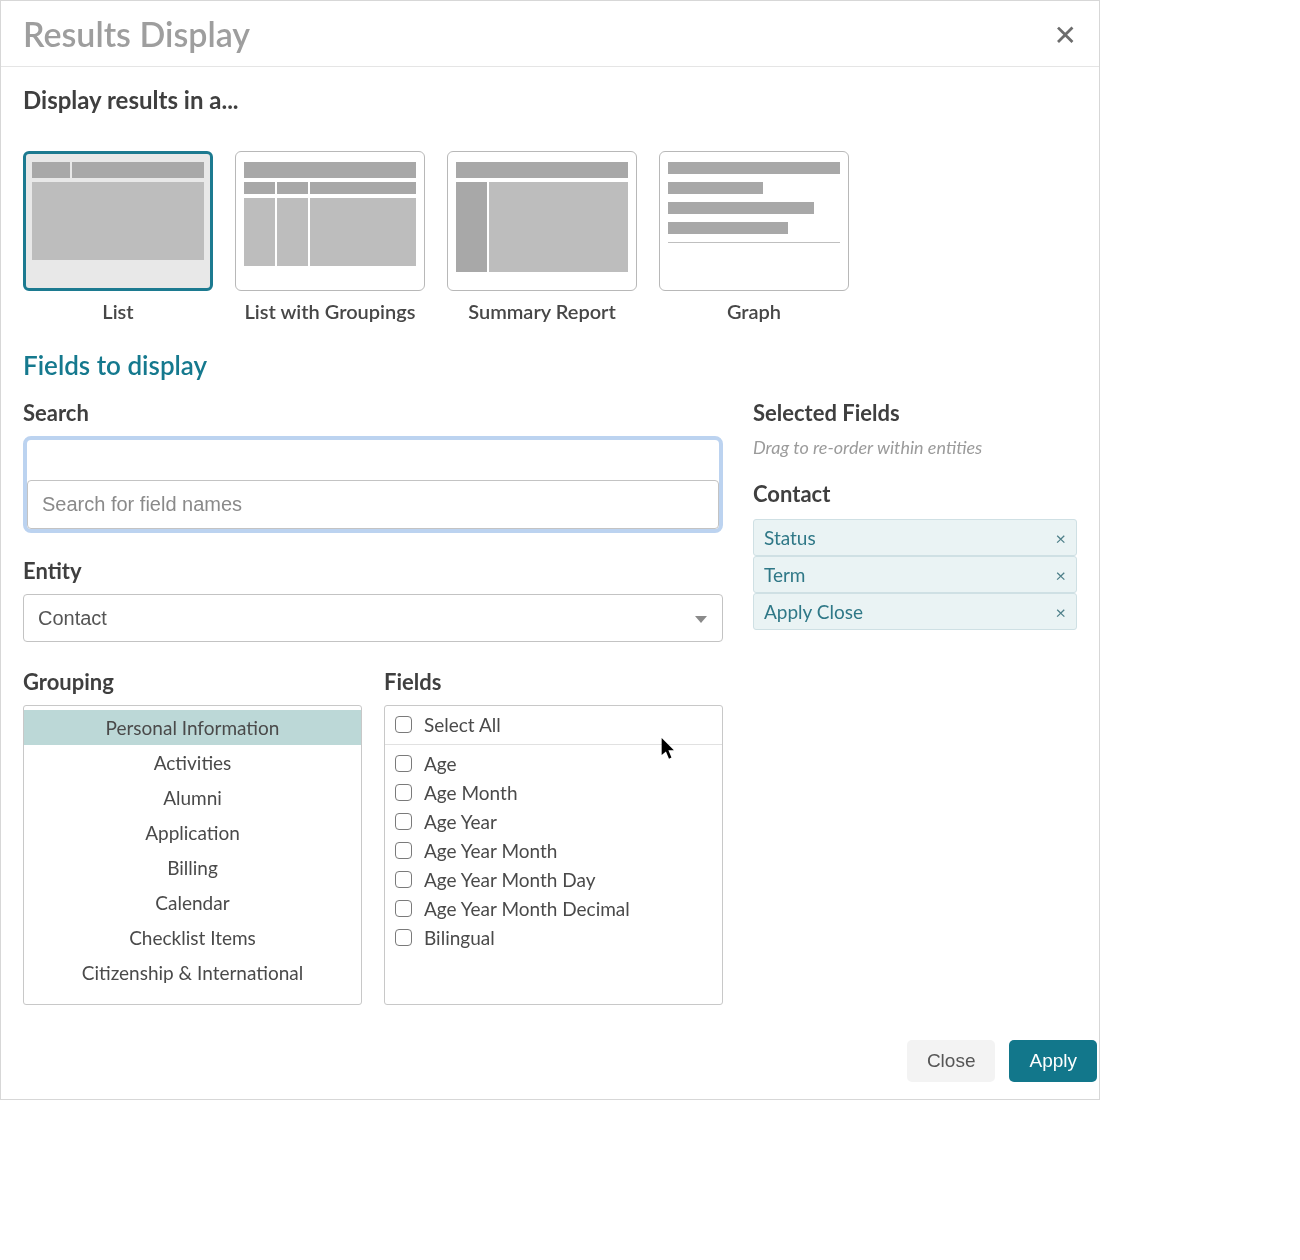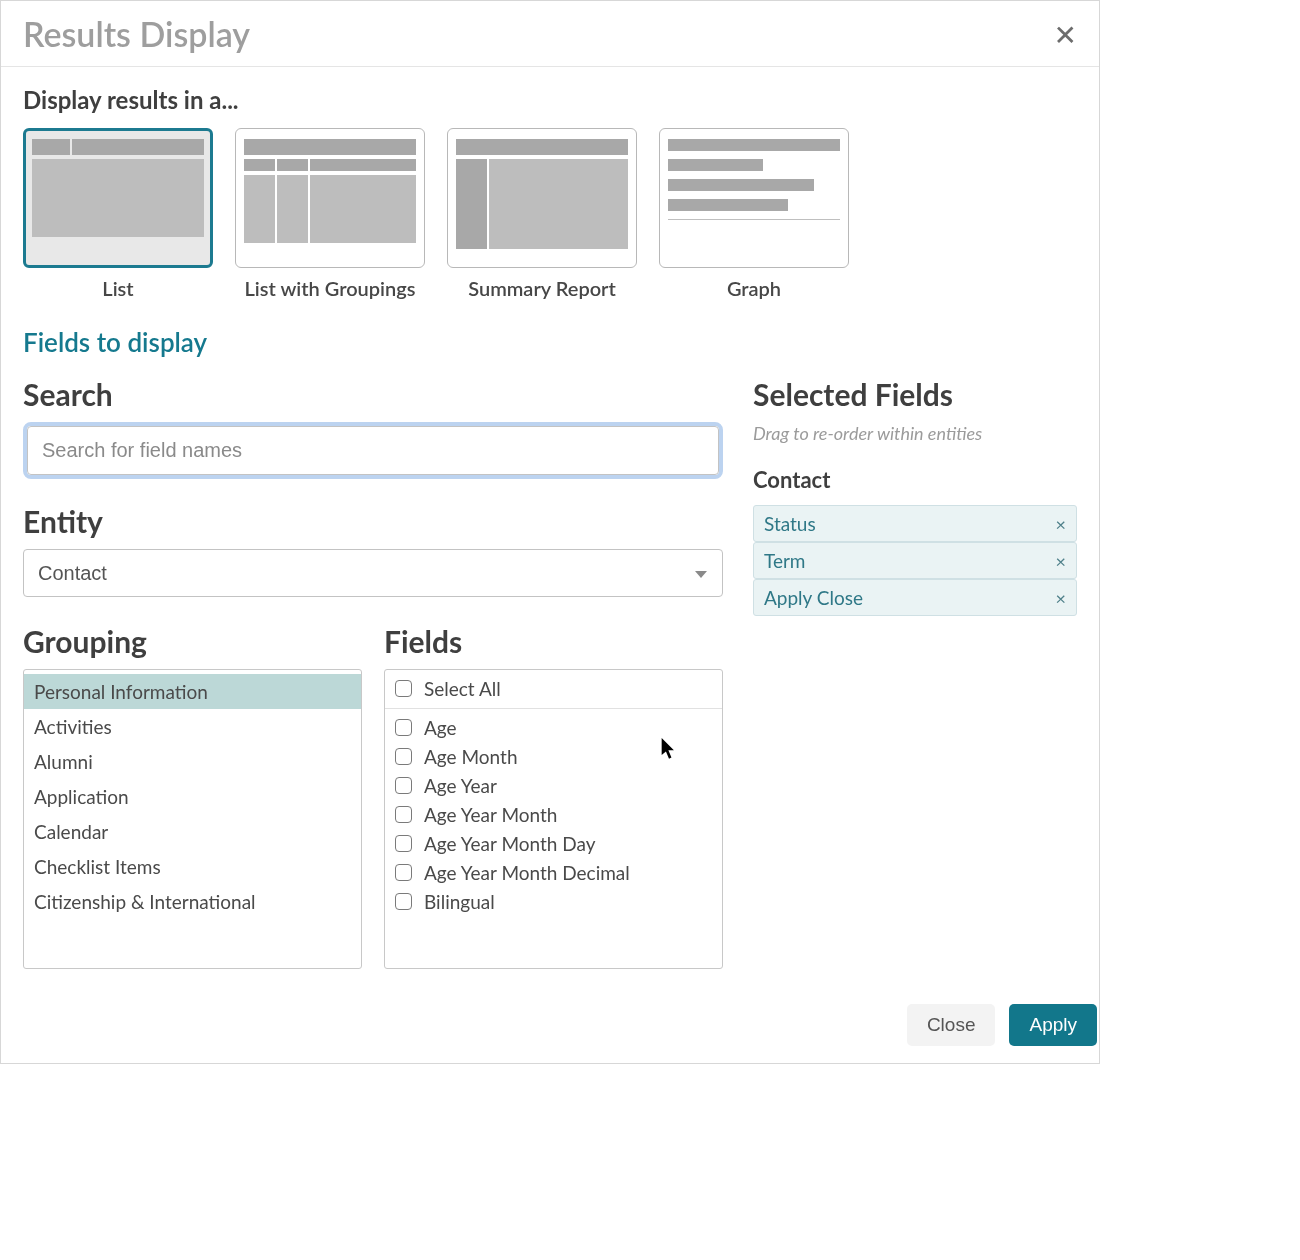--- a/index.html
+++ b/index.html
@@ -48,20 +48,21 @@
   .opt-row{
     display:flex;
     gap:22px;
     margin-bottom:26px;
   }
   .opt{
     display:flex;
     flex-direction:column;
     align-items:center;
     cursor:pointer;
+    margin-top:23px;
   }
   .opt .thumb{
     width:190px;
     height:140px;
     border:1px solid #b8b8b8;
     border-radius:6px;
     background:#fff;
     padding:10px 8px 8px 8px;
   }
   .opt.active .thumb{
@@ -114,40 +115,41 @@
   }
 
   .cols{
     display:flex;
     gap:30px;
   }
   .colL{flex:0 0 700px}
   .colR{flex:1}
 
   .sub-label{
-    font-size:30px;
+    font-size:22px;
     font-weight:700;
     color:#3f3f3f;
     margin:0 0 10px 0;
   }
   .search-wrap{
     position:relative;
     border:4px solid #bcd3f0;
     border-radius:8px;
     padding:0;
     margin-bottom:24px;
   }
   .search-input{
     width:100%;
     border:1px solid #c3c3c3;
     border-radius:4px;
     padding:12px 14px;
     font-size:20px;
     color:#555;
     outline:none;
+    margin-top:40px;
   }
   .search-input::placeholder{color:#8a8a8a}
 
   .entity-select{
     width:100%;
     border:1px solid #c3c3c3;
     border-radius:4px;
     padding:12px 38px 12px 14px;
     font-size:20px;
     color:#555;
@@ -168,20 +170,21 @@
 
   .two{display:flex;gap:22px}
   .two .panel{flex:1}
   .panel-box{
     border:1px solid #c8c8c8;
     border-radius:3px;
     height:300px;
     overflow:hidden;
     padding:4px 0;
     font-size:19px;
+    text-align:center;
   }
   .grp-item{padding:6px 10px;color:#4a4a4a;cursor:pointer}
   .grp-item.active{background:#bcd8d7}
   .fld-item{padding:3px 10px;display:flex;align-items:center;gap:12px;color:#4a4a4a}
   .fld-item.sep{border-bottom:1px solid #e1e1e1;padding-bottom:8px;margin-bottom:4px}
   .cb{
     width:17px;height:17px;border:1.5px solid #7a7a7a;border-radius:4px;flex:none;background:#fff;
   }
 
   .hint{font-size:18px;font-style:italic;color:#9b9b9b;margin:4px 0 22px}
@@ -300,20 +303,21 @@
         </div>
 
         <div class="two">
           <div class="panel">
             <div class="sub-label">Grouping</div>
             <div class="panel-box" id="grouping-list">
                 <div class="grp-item active">Personal Information</div>
                 <div class="grp-item">Activities</div>
                 <div class="grp-item">Alumni</div>
                 <div class="grp-item">Application</div>
+                <div class="grp-item">Billing</div>
                 <div class="grp-item">Calendar</div>
                 <div class="grp-item">Checklist Items</div>
                 <div class="grp-item">Citizenship &amp; International</div>
               </div>
           </div>
           <div class="panel">
             <div class="sub-label">Fields</div>
             <div class="panel-box" id="fields-list">
                 <div class="fld-item sep">
                   <span class="cb"></span>

